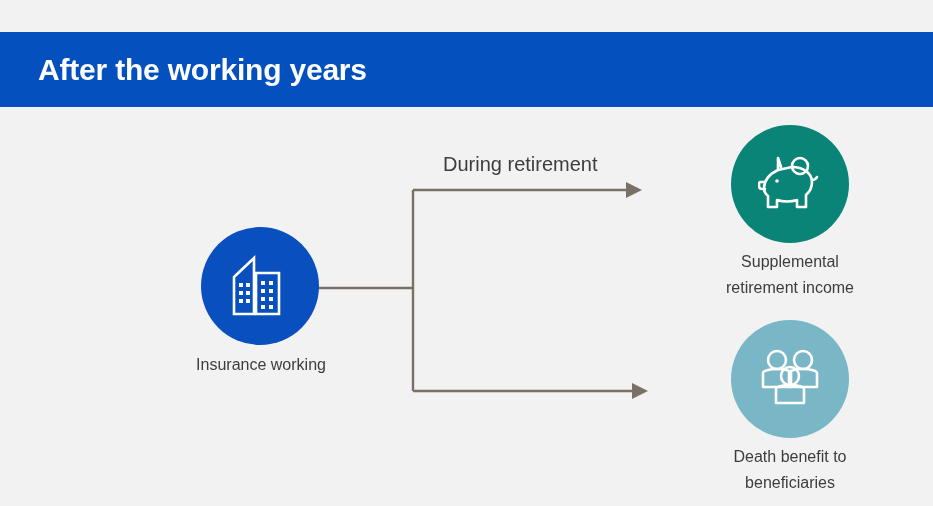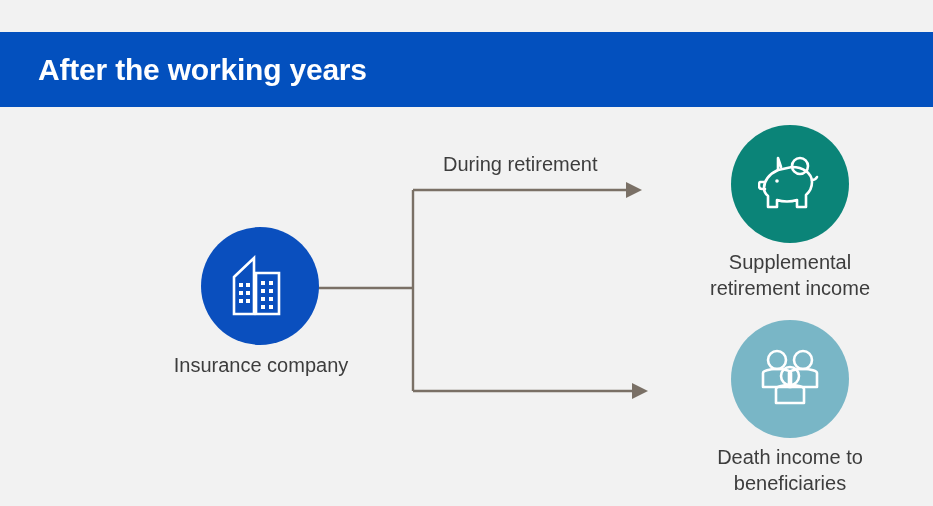--- a/index.html
+++ b/index.html
@@ -73,21 +73,21 @@
     display: flex;
     align-items: center;
     justify-content: center;
   }
   .node-icon {
     display: block;
   }
   .node-label {
     position: absolute;
     text-align: center;
-    font-size: 20px;
+    font-size: 16px;
     color: #3d3d3d;
     line-height: 26px;
     white-space: pre-line;
   }
 
   
   #node-insurance .node-circle {
     left: 156px;
     top: 120px;
     background: #0a4fbe;
@@ -186,21 +186,21 @@
             <rect x="38" y="26" width="4" height="4"></rect>
             <rect x="30" y="34" width="4" height="4"></rect>
             <rect x="38" y="34" width="4" height="4"></rect>
             <rect x="30" y="42" width="4" height="4"></rect>
             <rect x="38" y="42" width="4" height="4"></rect>
             <rect x="30" y="50" width="4" height="4"></rect>
             <rect x="38" y="50" width="4" height="4"></rect>
           </g>
         </svg>
       </div>
-      <div class="node-label">Insurance company</div>
+      <div class="node-label">Insurance working</div>
     </div>
 
     <div class="node" id="node-retirement">
       <div class="node-circle">
         <svg class="node-icon" width="64" height="58" viewBox="0 0 64 58">
           <g fill="none" stroke="#ffffff" stroke-width="2.6" stroke-linejoin="round" stroke-linecap="round">
             <path d="M23 12 L20 3 L20 15"></path>
             <path d="M20 15 C11 19 6 26 6 33 C6 36 7.5 39 10 41 L10 52 L19 52 L19 45
                      C22 46 25 46.5 29 46.5 C33 46.5 36 46 39 45 L39 52 L48 52 L48 40
                      C52 36.5 54 31.5 54 27 C54 18 45 12 34 12 Z"></path>
@@ -224,18 +224,18 @@
             <path d="M4 38 L4 24 C4 22 10 20 18 20 C26 20 32 22 32 24 L32 38 Z"></path>
 
             <circle cx="44" cy="11" r="9"></circle>
             <path d="M30 38 L30 24 C30 22 36 20 44 20 C52 20 58 22 58 24 L58 38 Z"></path>
 
             <circle cx="31" cy="27" r="9"></circle>
             <path d="M17 54 L17 40 C17 38 23 36 31 36 C39 36 45 38 45 40 L45 54 Z"></path>
           </g>
         </svg>
       </div>
-      <div class="node-label">Death income to
+      <div class="node-label">Death benefit to
 beneficiaries</div>
     </div>
 
   </div>
 </div>
 
 </body></html>

